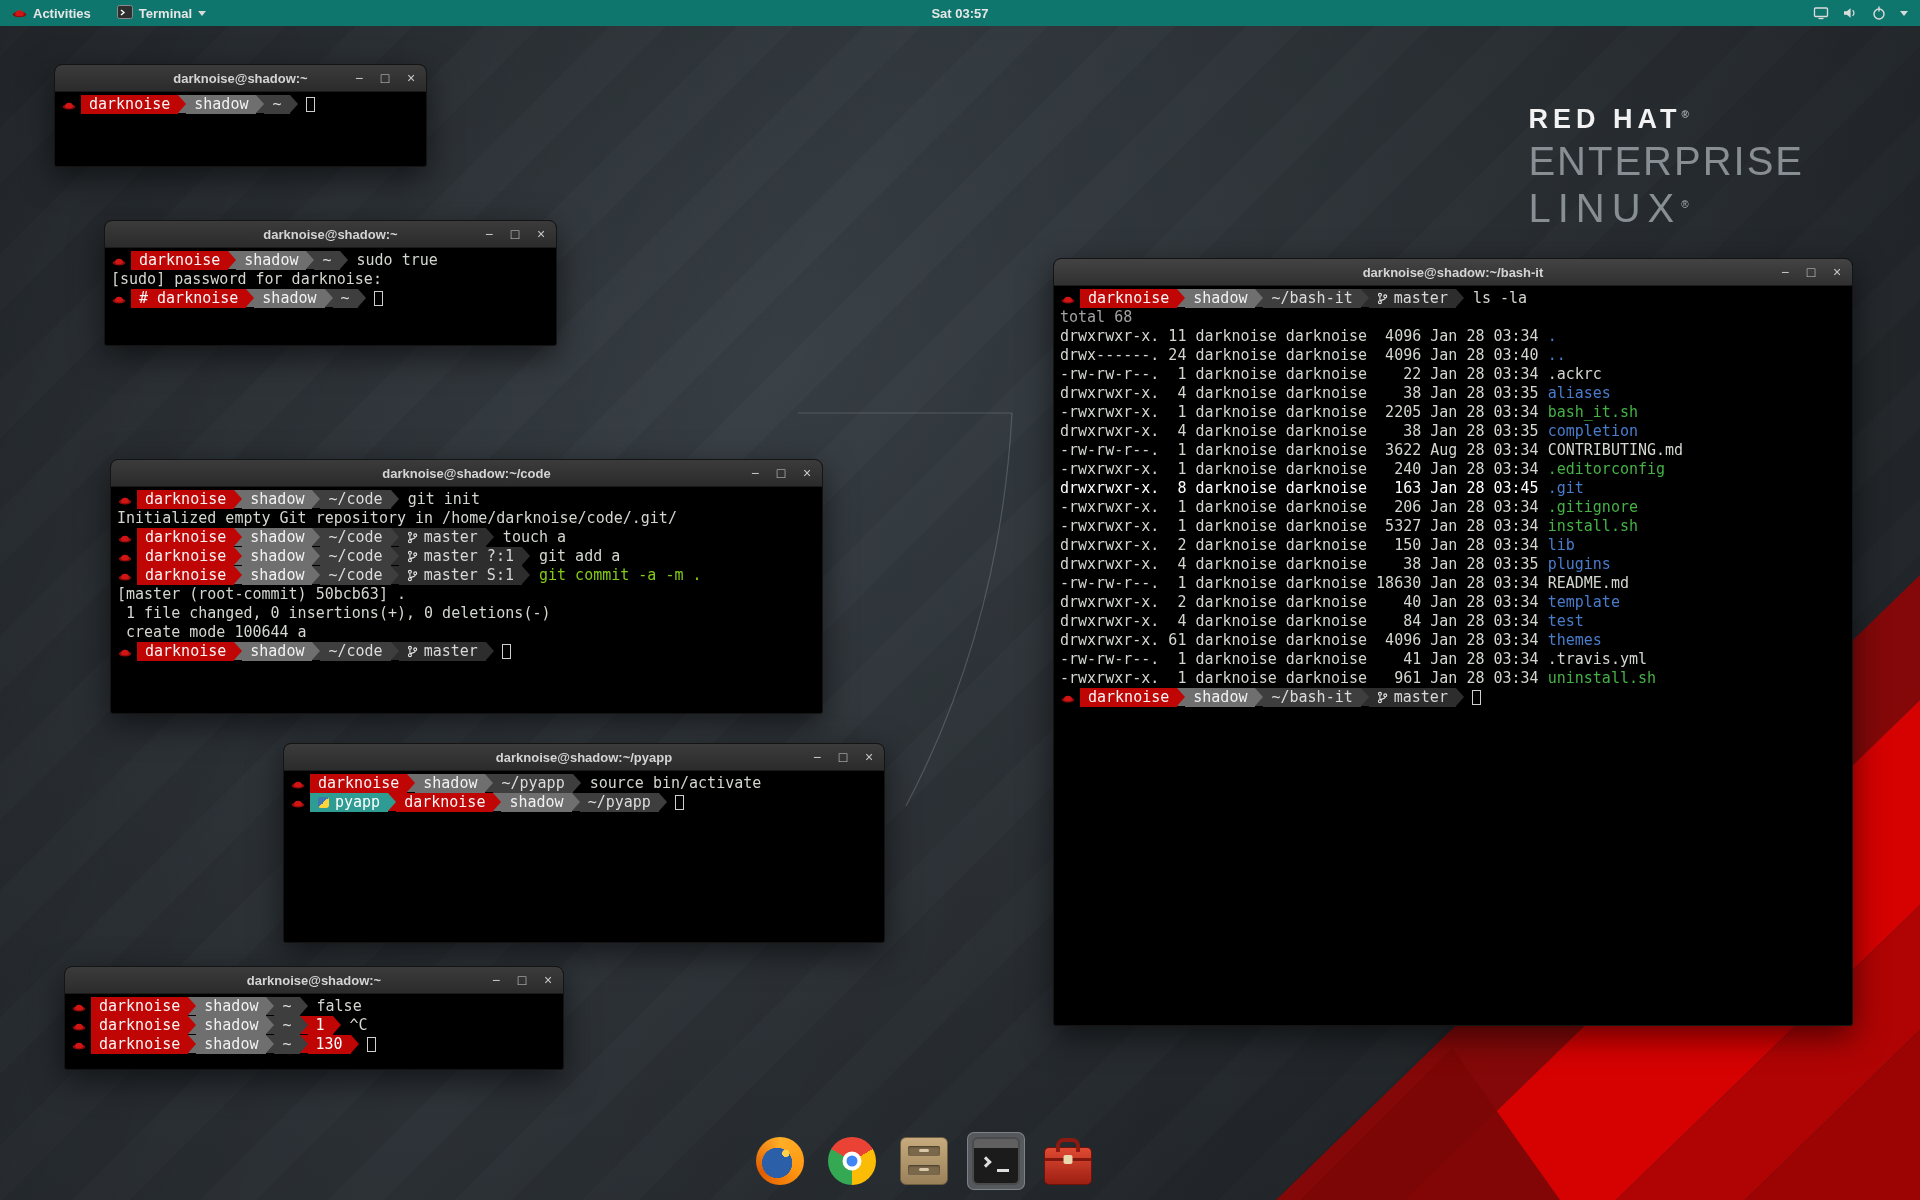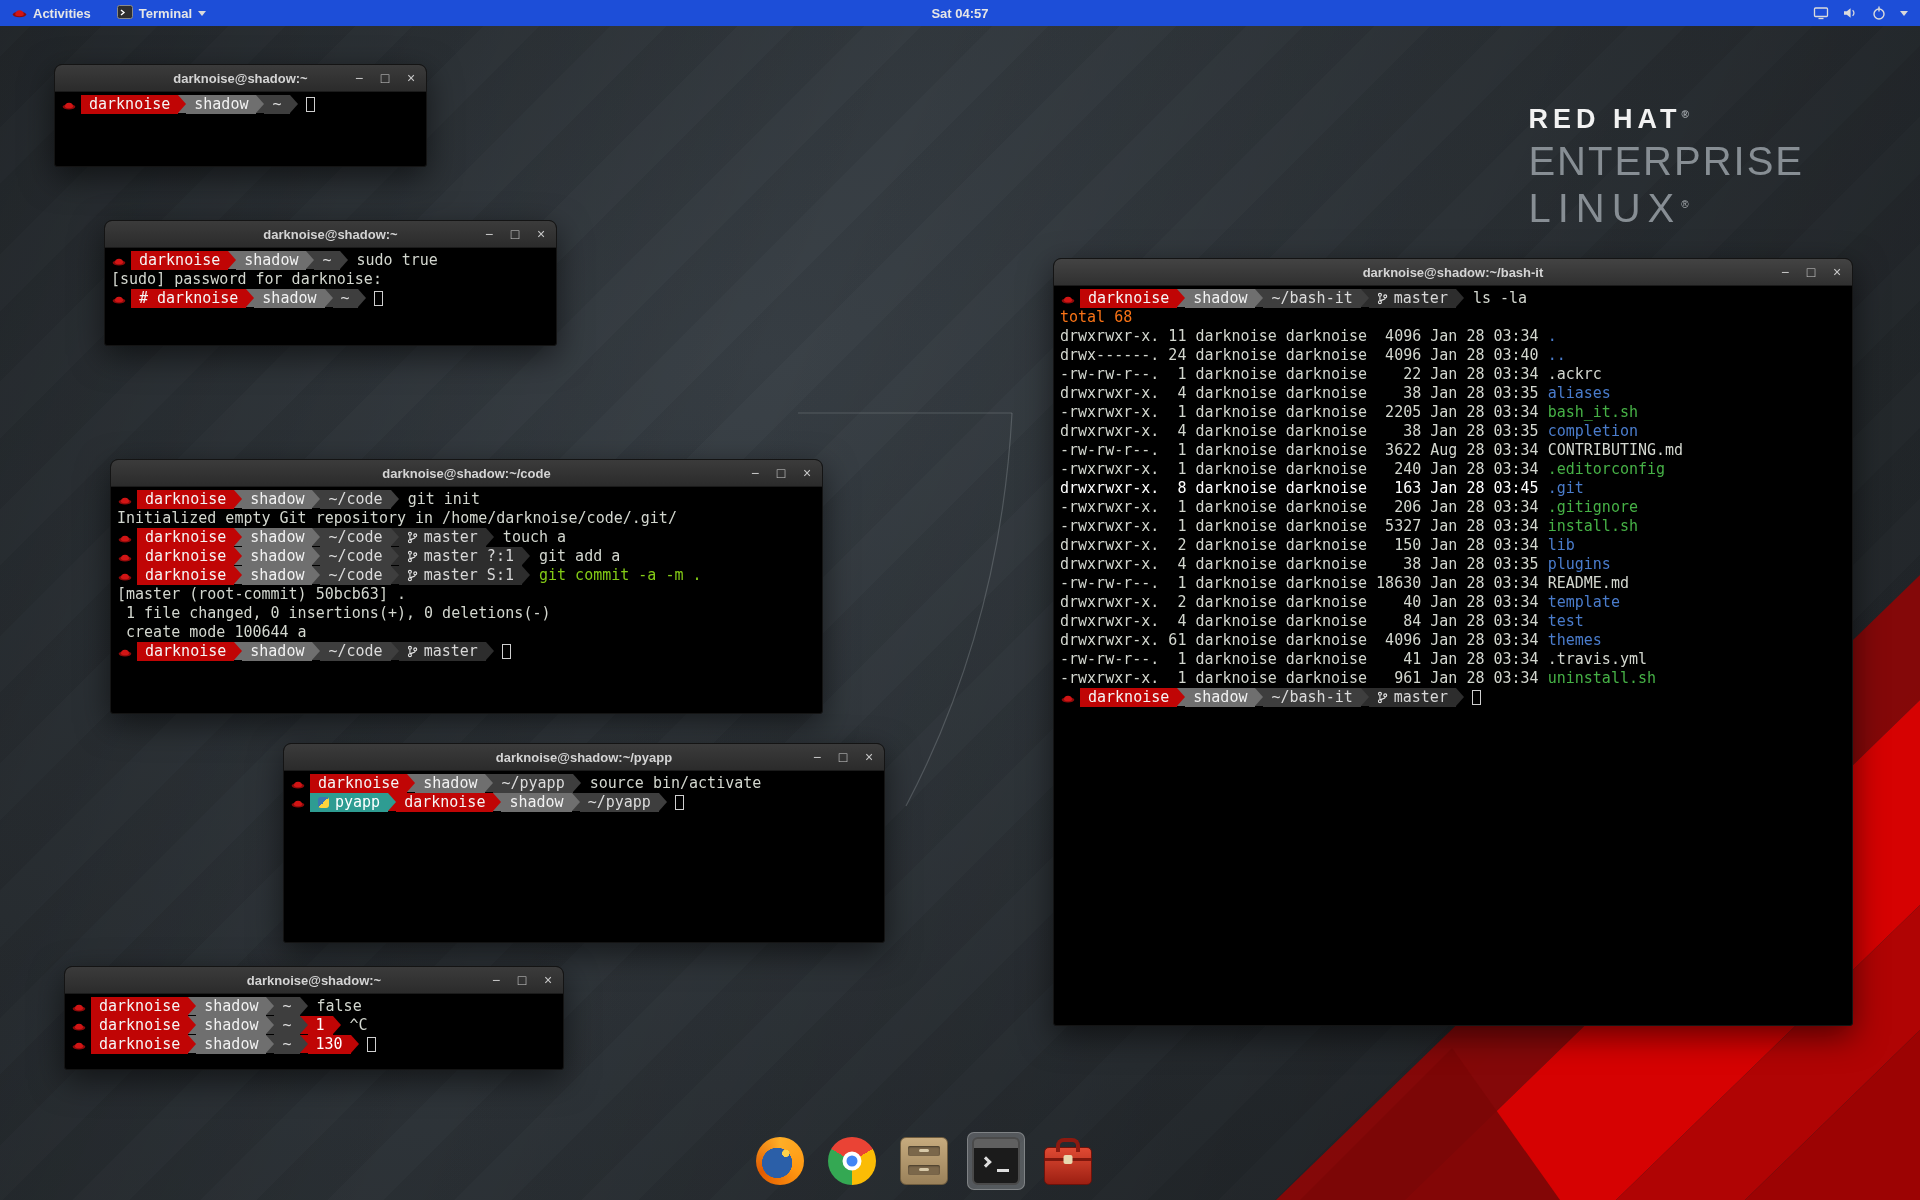--- a/index.html
+++ b/index.html
@@ -24,21 +24,21 @@
   
   .branding { position:absolute; top:104px; right:116px; text-align:left; z-index:3; }
   .rh1 { color:#f2f2f2; font-weight:bold; font-size:27px; letter-spacing:5px; }
   .rh1 sup, .rh3 sup { font-size:10px; color:#aeb3b7; letter-spacing:0; vertical-align:super; }
   .rh2 { color:#878e94; font-size:40px; letter-spacing:2px; margin-top:4px; }
   .rh3 { color:#878e94; font-size:40px; letter-spacing:7px; margin-top:2px; }
 
   
   .topbar {
     position:absolute; top:0; left:0; right:0; height:26px; z-index:60;
-    background:#1d4ed8; color:#e6e6e6; display:flex; align-items:center;
+    background:#0f766e; color:#e6e6e6; display:flex; align-items:center;
     font-size:13px; font-weight:600;
   }
   .tb-left { display:flex; align-items:center; gap:18px; padding-left:8px; }
   .tb-btn { display:flex; align-items:center; gap:6px; height:26px; padding:0 4px; cursor:default; }
   .caret { width:0; height:0; border-left:4px solid transparent; border-right:4px solid transparent; border-top:5px solid #d9d9d9; }
   .tb-clock { position:absolute; left:50%; transform:translateX(-50%); }
   .tb-right { margin-left:auto; display:flex; align-items:center; gap:13px; padding-right:12px; }
   .tb-right svg { display:block; }
 
   
@@ -298,21 +298,21 @@
         <div class="term-body">
           <div class="term-line"><span class="hat"><svg width="14" height="13" viewBox="0 0 16 14">
                 <ellipse cx="8" cy="9.6" rx="7.2" ry="3" fill="#8f0a0a"></ellipse>
                 <path d="M3.4 9.6a4.6 4.6 0 0 1 9.2 0c0 1-2 1.8-4.6 1.8S3.4 10.6 3.4 9.6z" fill="#d11515"></path>
               </svg></span><span class="seg" style="background: rgb(192, 5, 5); color: rgb(245, 245, 245);"><span>darknoise</span></span><span class="pl-arrow" style="border-left-color: rgb(192, 5, 5); background: rgb(111, 111, 111);"></span><span class="seg" style="background: rgb(111, 111, 111); color: rgb(242, 242, 242);"><span>shadow</span></span><span class="pl-arrow" style="border-left-color: rgb(111, 111, 111); background: rgb(62, 62, 62);"></span><span class="seg" style="background: rgb(62, 62, 62); color: rgb(220, 220, 220);"><span>~/bash-it</span></span><span class="pl-arrow" style="border-left-color: rgb(62, 62, 62); background: rgb(45, 45, 45);"></span><span class="seg" style="background: rgb(45, 45, 45); color: rgb(216, 216, 216);"><span class="seg-ic"><svg width="11" height="13" viewBox="0 0 12 14">
                   <circle cx="3.2" cy="3" r="1.6" fill="none" stroke="#e8e8e8" stroke-width="1.2"></circle>
                   <circle cx="9" cy="4.6" r="1.6" fill="none" stroke="#e8e8e8" stroke-width="1.2"></circle>
                   <circle cx="3.2" cy="11" r="1.6" fill="none" stroke="#e8e8e8" stroke-width="1.2"></circle>
                   <path d="M3.2 4.8v4.4M9 6.4c0 2.6-3.6 1.6-5.4 3.2" fill="none" stroke="#e8e8e8" stroke-width="1.2"></path>
                 </svg></span><span>master</span></span><span class="pl-arrow" style="border-left-color: rgb(45, 45, 45); background: transparent;"></span><span style="color: rgb(211, 215, 207);"> ls -la</span></div>
-          <div class="term-line"><span style="color: #f97316;">total 68</span></div>
+          <div class="term-line"><span style="color: #a3a3a3;">total 68</span></div>
           <div class="term-line"><span style="color: rgb(211, 215, 207);">drwxrwxr-x. 11 darknoise darknoise  4096 Jan 28 03:34 </span><span style="color: rgb(74, 124, 204);">.</span></div>
           <div class="term-line"><span style="color: rgb(211, 215, 207);">drwx------. 24 darknoise darknoise  4096 Jan 28 03:40 </span><span style="color: rgb(74, 124, 204);">..</span></div>
           <div class="term-line"><span style="color: rgb(211, 215, 207);">-rw-rw-r--.  1 darknoise darknoise    22 Jan 28 03:34 .ackrc</span></div>
           <div class="term-line"><span style="color: rgb(211, 215, 207);">drwxrwxr-x.  4 darknoise darknoise    38 Jan 28 03:35 </span><span style="color: rgb(74, 124, 204);">aliases</span></div>
           <div class="term-line"><span style="color: rgb(211, 215, 207);">-rwxrwxr-x.  1 darknoise darknoise  2205 Jan 28 03:34 </span><span style="color: rgb(70, 177, 70); text-align: right;">bash_it.sh</span></div>
           <div class="term-line"><span style="color: rgb(211, 215, 207);">drwxrwxr-x.  4 darknoise darknoise    38 Jan 28 03:35 </span><span style="color: rgb(74, 124, 204);">completion</span></div>
           <div class="term-line"><span style="color: rgb(211, 215, 207);">-rw-rw-r--.  1 darknoise darknoise  3622 Aug 28 03:34 CONTRIBUTING.md</span></div>
           <div class="term-line"><span style="color: rgb(211, 215, 207);">-rwxrwxr-x.  1 darknoise darknoise   240 Jan 28 03:34 </span><span style="color: rgb(70, 177, 70);">.editorconfig</span></div>
           <div class="term-line"><span style="color: #ffffff;">drwxrwxr-x.  8 darknoise darknoise   163 Jan 28 03:45 </span><span style="color: rgb(74, 124, 204);">.git</span></div>
           <div class="term-line"><span style="color: rgb(211, 215, 207);">-rwxrwxr-x.  1 darknoise darknoise   206 Jan 28 03:34 </span><span style="color: rgb(70, 177, 70);">.gitignore</span></div>
@@ -388,21 +388,21 @@
         <svg width="16" height="16" viewBox="0 0 16 16">
             <rect x="0.5" y="1.5" width="15" height="13" rx="2" fill="#2e2e2e" stroke="#8a8a8a"></rect>
             <path d="M4 6 l3 2.5 L4 11" stroke="#fff" stroke-width="1.4" fill="none"></path>
           </svg>
       </span>
       <span>Terminal</span>
       <span class="caret"></span>
     </div>
   </div>
 
-  <div class="tb-clock">Sat 04:57</div>
+  <div class="tb-clock">Sat 03:57</div>
 
   <div class="tb-right">
     <span>
       <svg width="16" height="16" viewBox="0 0 16 16" fill="none" stroke="#dcdcdc" stroke-width="1.3">
           <rect x="1.5" y="3" width="13" height="8.5" rx="1"></rect>
           <path d="M5.5 13.5 h5"></path>
         </svg>
     </span>
     <span>
       <svg width="16" height="16" viewBox="0 0 16 16">

